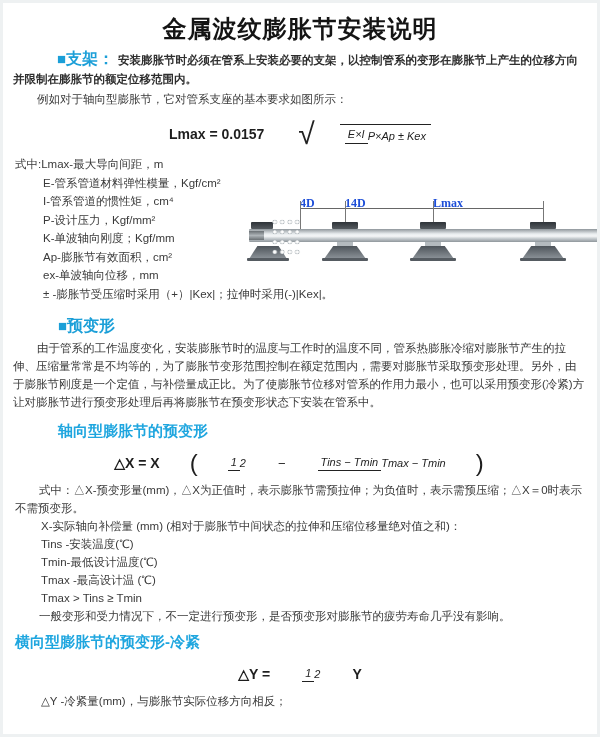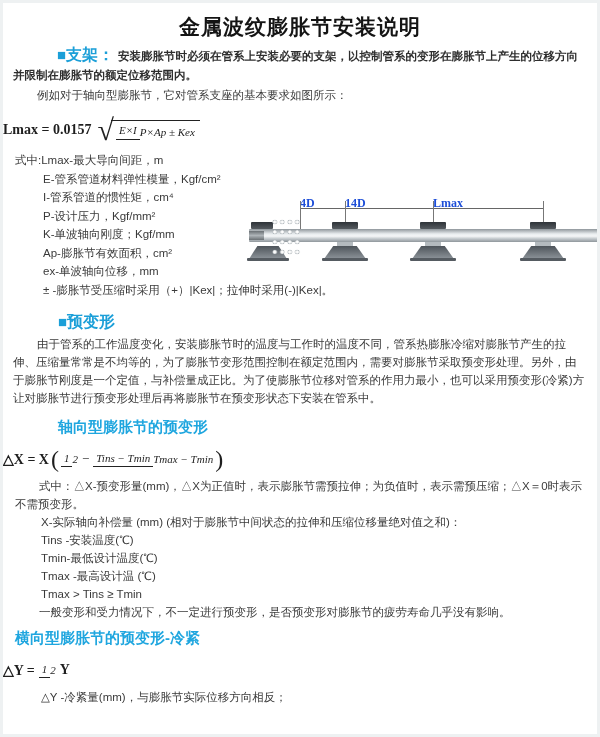--- a/index.html
+++ b/index.html
@@ -2,34 +2,34 @@
 <html><head>
 <meta charset="utf-8">
 <style>
   html,body { margin:0; padding:0; background:#eef1f2; }
   .page {
     width:600px; height:737px; background:#ffffff; position:relative;
     box-sizing:border-box; overflow:hidden; border:3px solid #eef1f2;
     font-family:"Liberation Sans", sans-serif; color:#3a3a3a; font-size:11.5px;
   }
   h1.title {
-    margin:10px 16px 4px; text-align:center; font-size:21px; font-weight:bold;
+    margin:10px 16px 4px; text-align:center; font-size:24px; font-weight:bold;
     color:#141414; letter-spacing:1px; font-family:"Liberation Sans",sans-serif;
   }
   .para { margin:0 10px; line-height:18px; }
   .p-support { margin-top:4px; text-indent:44px; line-height:19px; }
   .marker { color:#1b9fd8; font-size:15px; font-style:normal; }
   .sec-inline-head { color:#1b9fd8; font-weight:bold; font-size:16px; margin-right:4px; }
   .bold { font-weight:bold; color:#2e2e2e; }
   .p-example { text-indent:24px; margin-top:1px; }
 
   
   .formula {
-    display:flex; align-items:center;
-    font-family:Liberation Serif, serif; color:#1e1e1e;
+    display:flex; justify-content:center; align-items:center;
+    font-family:Liberation Sans, sans-serif; color:#1e1e1e;gap:28px;
   }
   .formula-lmax { margin:9px 0 4px; min-height:34px; }
   .f-lhs { font-weight:bold; font-size:14px; margin-right:6px; font-style:normal; }
   .radical { font-size:30px; font-weight:400; line-height:0.85; margin-right:-3px; color:#222; }
   .sqrt-body { border-top:1.6px solid #222; padding:2px 5px 0; display:inline-block; }
   .frac { display:inline-flex; flex-direction:row; align-items:center;
           font-style:italic; font-size:11px; line-height:1.3; }
   .frac .num { border-bottom:1px solid #222; padding:0 3px 1px; }
   .frac .den { padding-top:1px; }
   .paren { font-size:24px; font-weight:300; line-height:1; margin:0 2px; font-style:normal; }

